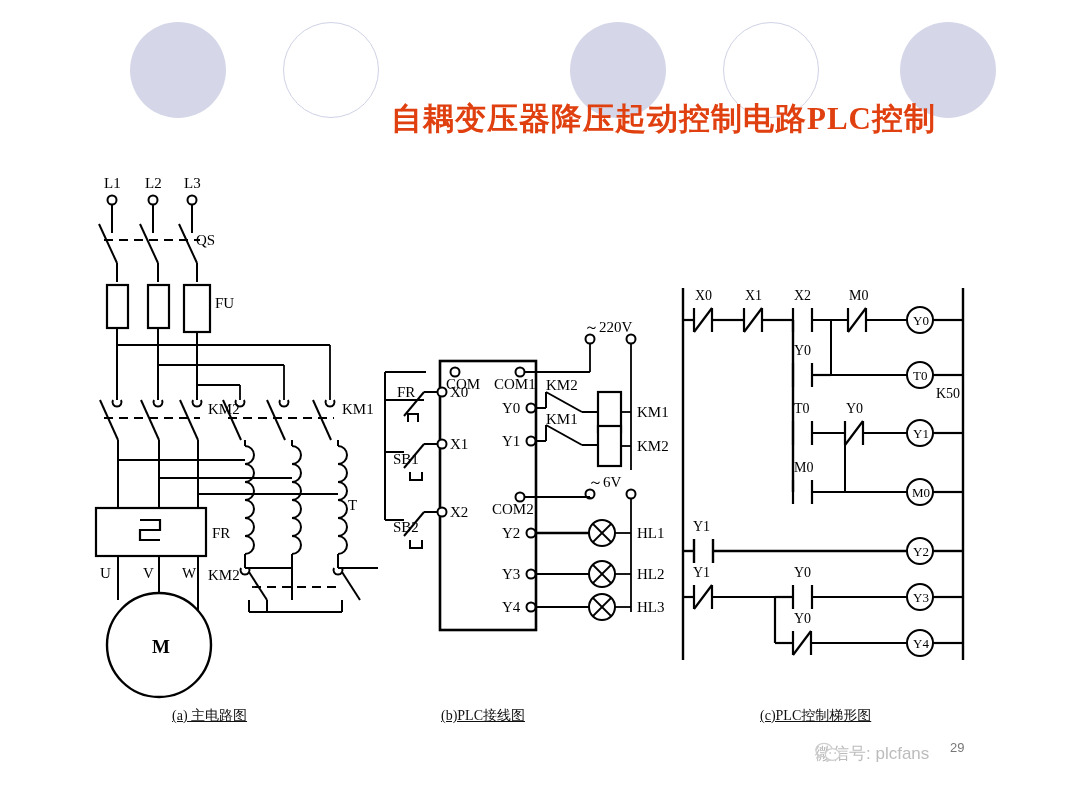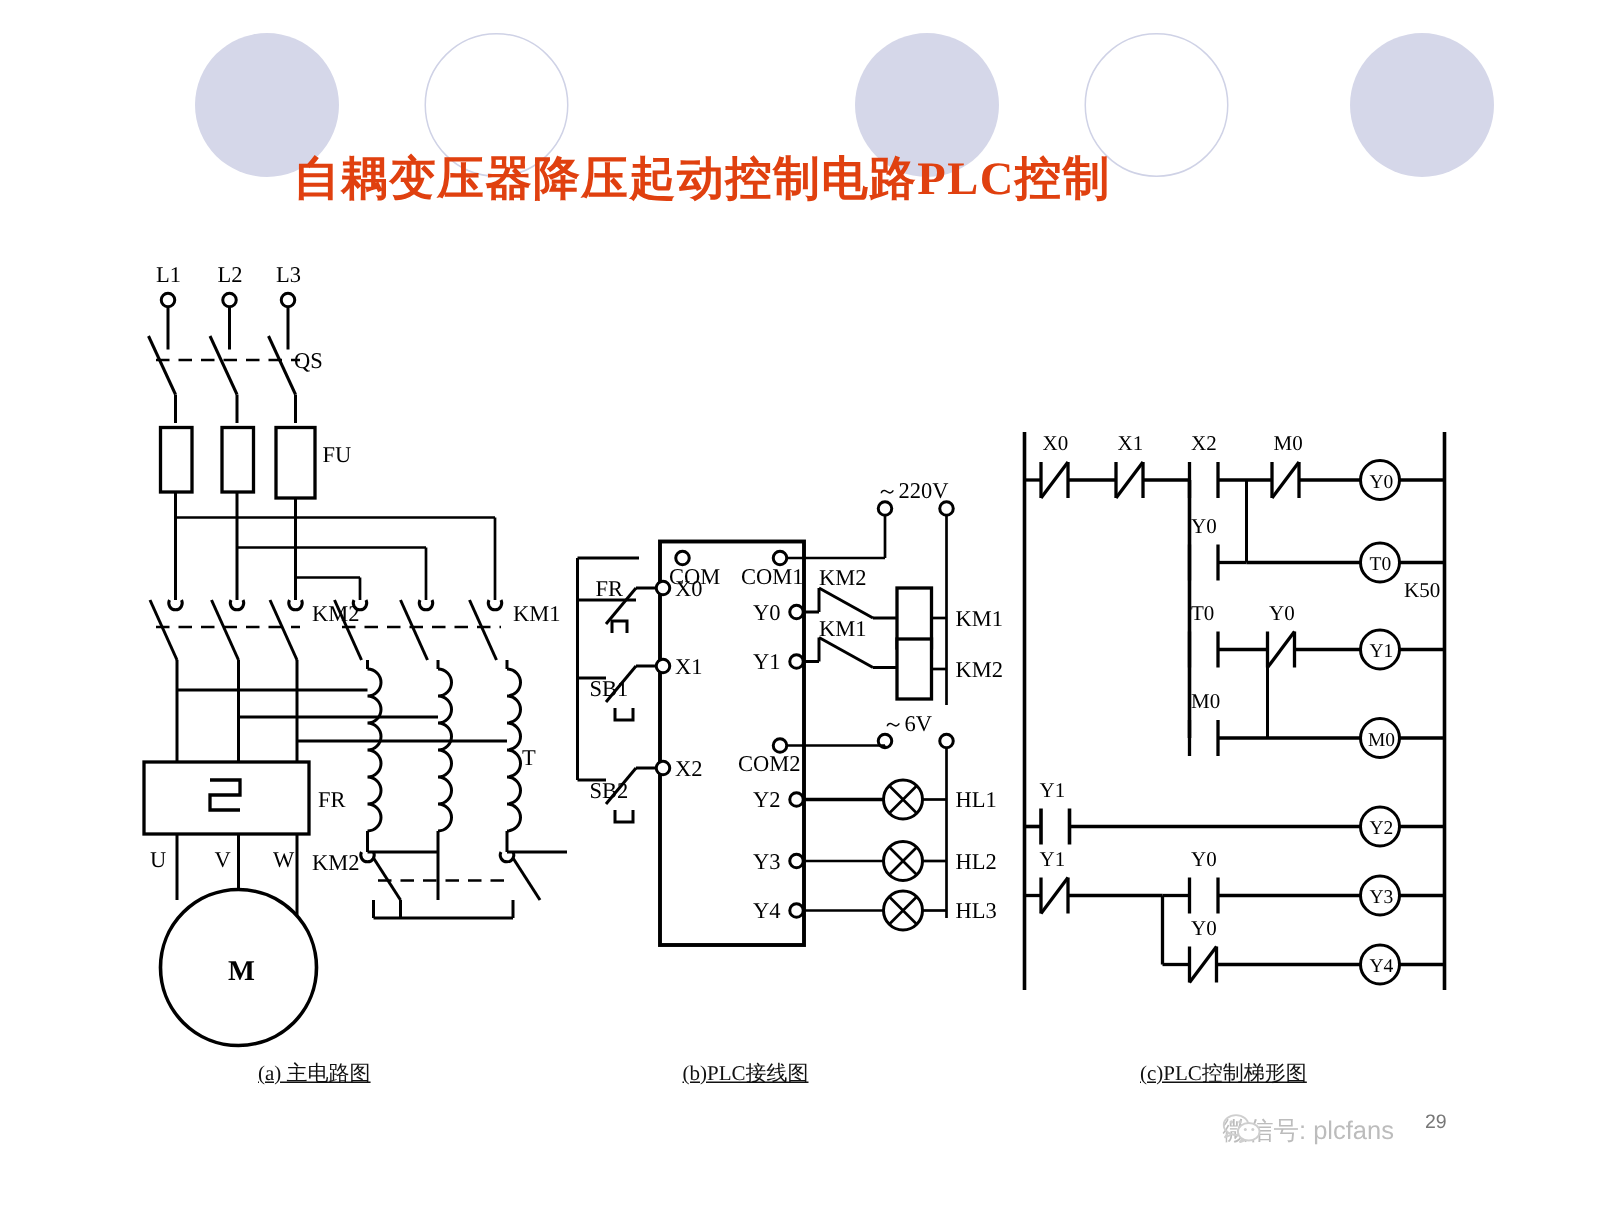--- a/index.html
+++ b/index.html
@@ -2,21 +2,21 @@
 <html><head>
 <meta charset="utf-8">
 <style>
   html,body{margin:0;padding:0;background:#fff;}
   body{width:1080px;height:810px;position:relative;overflow:hidden;
        font-family:"Liberation Serif","DejaVu Serif",serif;}
   #root{position:absolute;left:0;top:0;width:1080px;height:810px;}
   .deco{position:absolute;border-radius:50%;}
   .deco.fill{background:#d5d7e9;}
   .deco.ring{border:1.5px solid #cfd2e6;box-sizing:border-box;}
-  #titlewrap{position:absolute;left:0;top:96px;width:936px;text-align:center;z-index:5;}
+  #titlewrap{position:absolute;left:0;top:96px;width:936px;text-align:right;z-index:5;}
   .tline{font-weight:bold;font-size:31px;line-height:45px;color:#e0400f;letter-spacing:1px;}
   svg{position:absolute;left:0;top:0;}
   .cap{position:absolute;font-size:14px;color:#111;white-space:nowrap;text-decoration:underline;}
   #footer{position:absolute;left:815px;top:742px;display:flex;align-items:center;gap:7px;}
   #footer .wtxt{font-family:Liberation Sans, sans-serif;font-size:17px;color:#bcbcbc;white-space:nowrap;}
   #pageno{position:absolute;left:950px;top:740px;font-size:13px;color:#777;
           font-family:"Liberation Sans",sans-serif;}
 </style>
 </head>
 <body>
@@ -424,21 +424,21 @@
       <text x="913" y="438" font-size="13">Y1</text>
       <text x="912" y="497" font-size="13">M0</text>
       <text x="913" y="556" font-size="13">Y2</text>
       <text x="913" y="602" font-size="13">Y3</text>
       <text x="913" y="648" font-size="13">Y4</text>
       <text x="936" y="398" font-size="14">K50</text>
     </g>
   </svg>
 
   <div class="cap" style="left:172px;top:707px;">(a) 主电路图</div>
-  <div class="cap" style="left:455px;top:707px;">(b)PLC接线图</div>
+  <div class="cap" style="left:441px;top:707px;">(b)PLC接线图</div>
   <div class="cap" style="left:760px;top:707px;">(c)PLC控制梯形图</div>
 
   <div id="footer">
     <svg width="26" height="20" viewBox="0 0 26 20">
       <ellipse cx="9" cy="8" rx="8.2" ry="6.6" fill="none" stroke="#cfcfcf" stroke-width="1.3"></ellipse>
       <path d="M4,13 l-2.6,3.4 l4.1,-1.8" fill="none" stroke="#cfcfcf" stroke-width="1.3"></path>
       <circle cx="6" cy="6" r="1.1" fill="#cfcfcf"></circle>
       <circle cx="11.6" cy="6" r="1.1" fill="#cfcfcf"></circle>
       <ellipse cx="17.5" cy="12.5" rx="7.2" ry="5.8" fill="#fff" stroke="#cfcfcf" stroke-width="1.3"></ellipse>
       <path d="M13.6,17 l-2.2,2.6 l3.4,-1.4" fill="none" stroke="#cfcfcf" stroke-width="1.3"></path>

